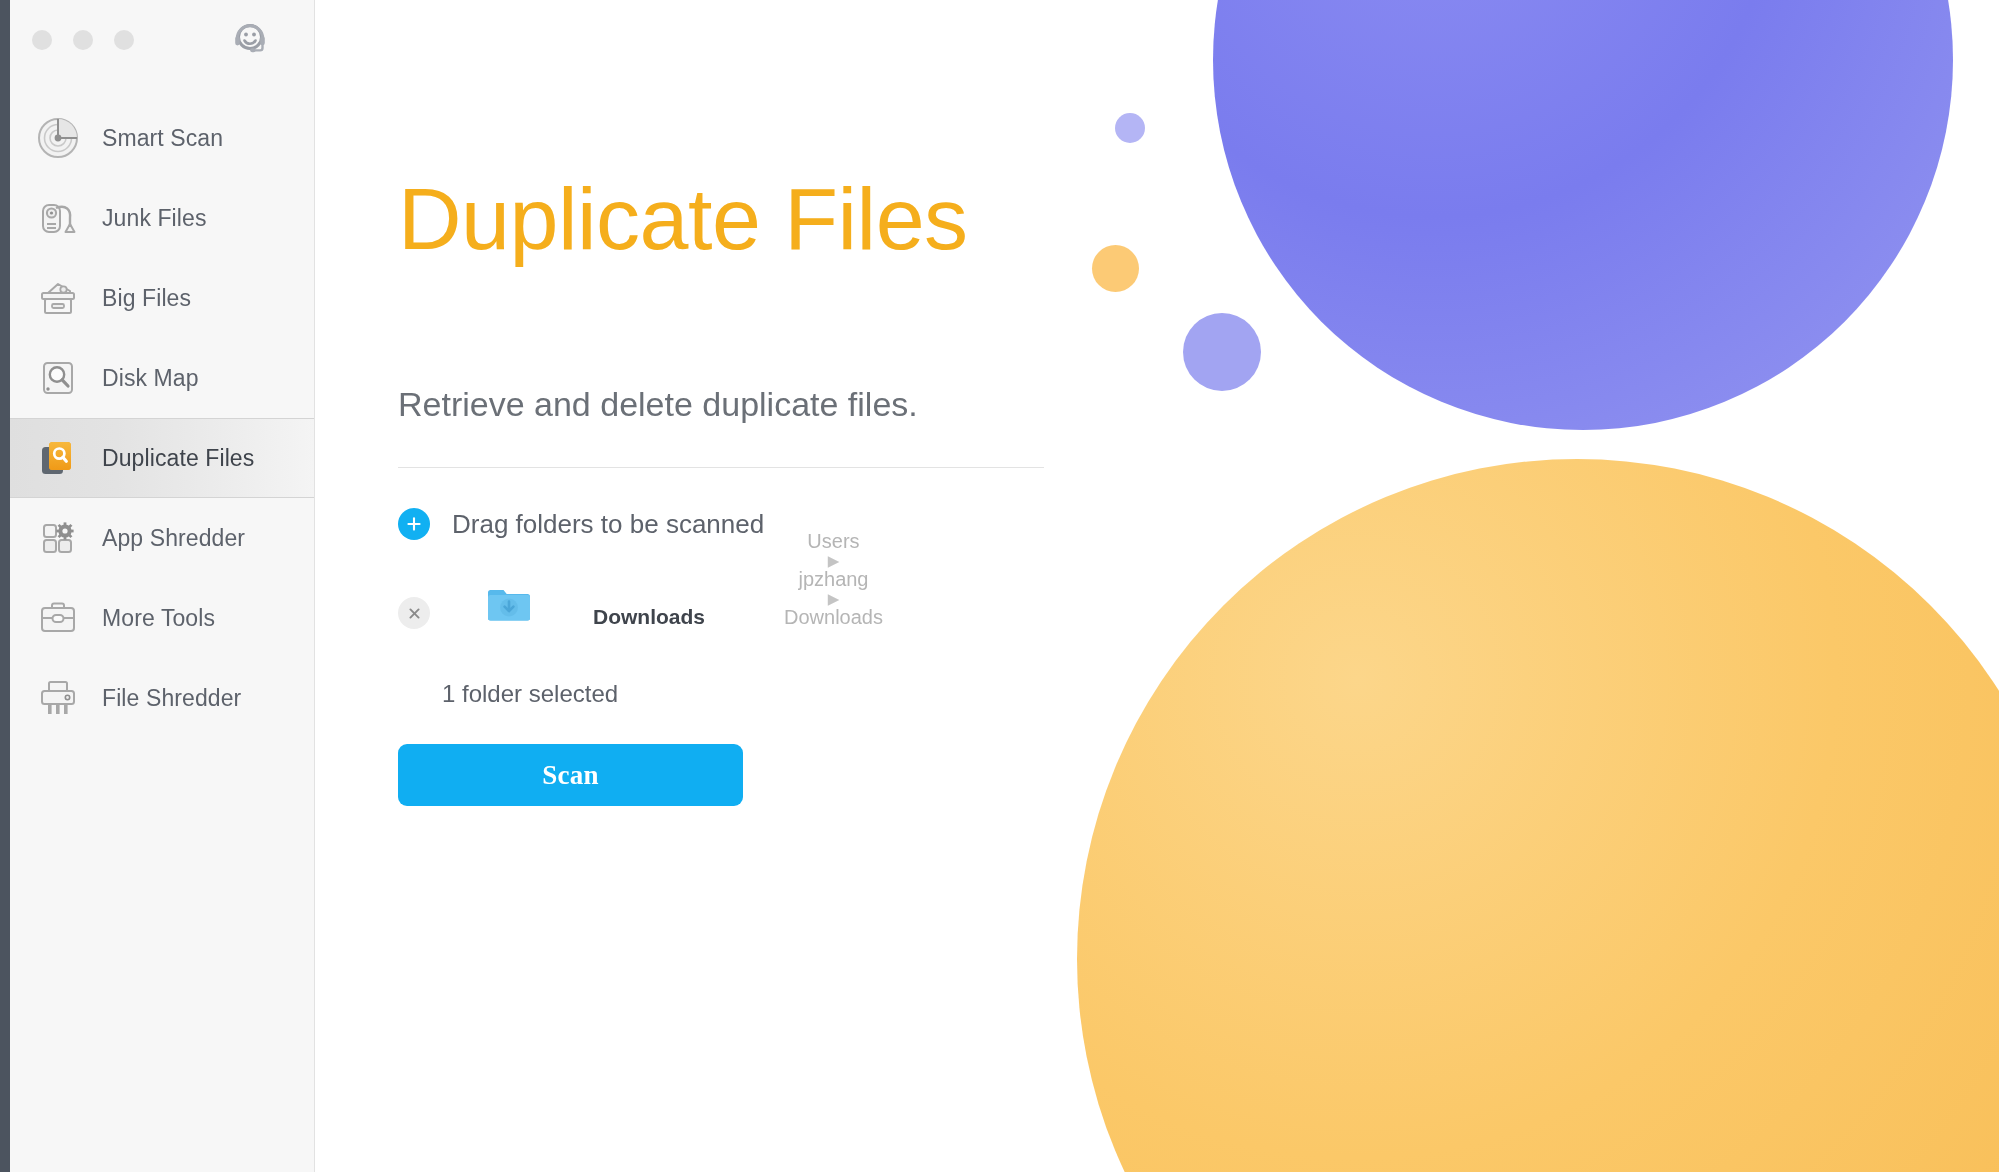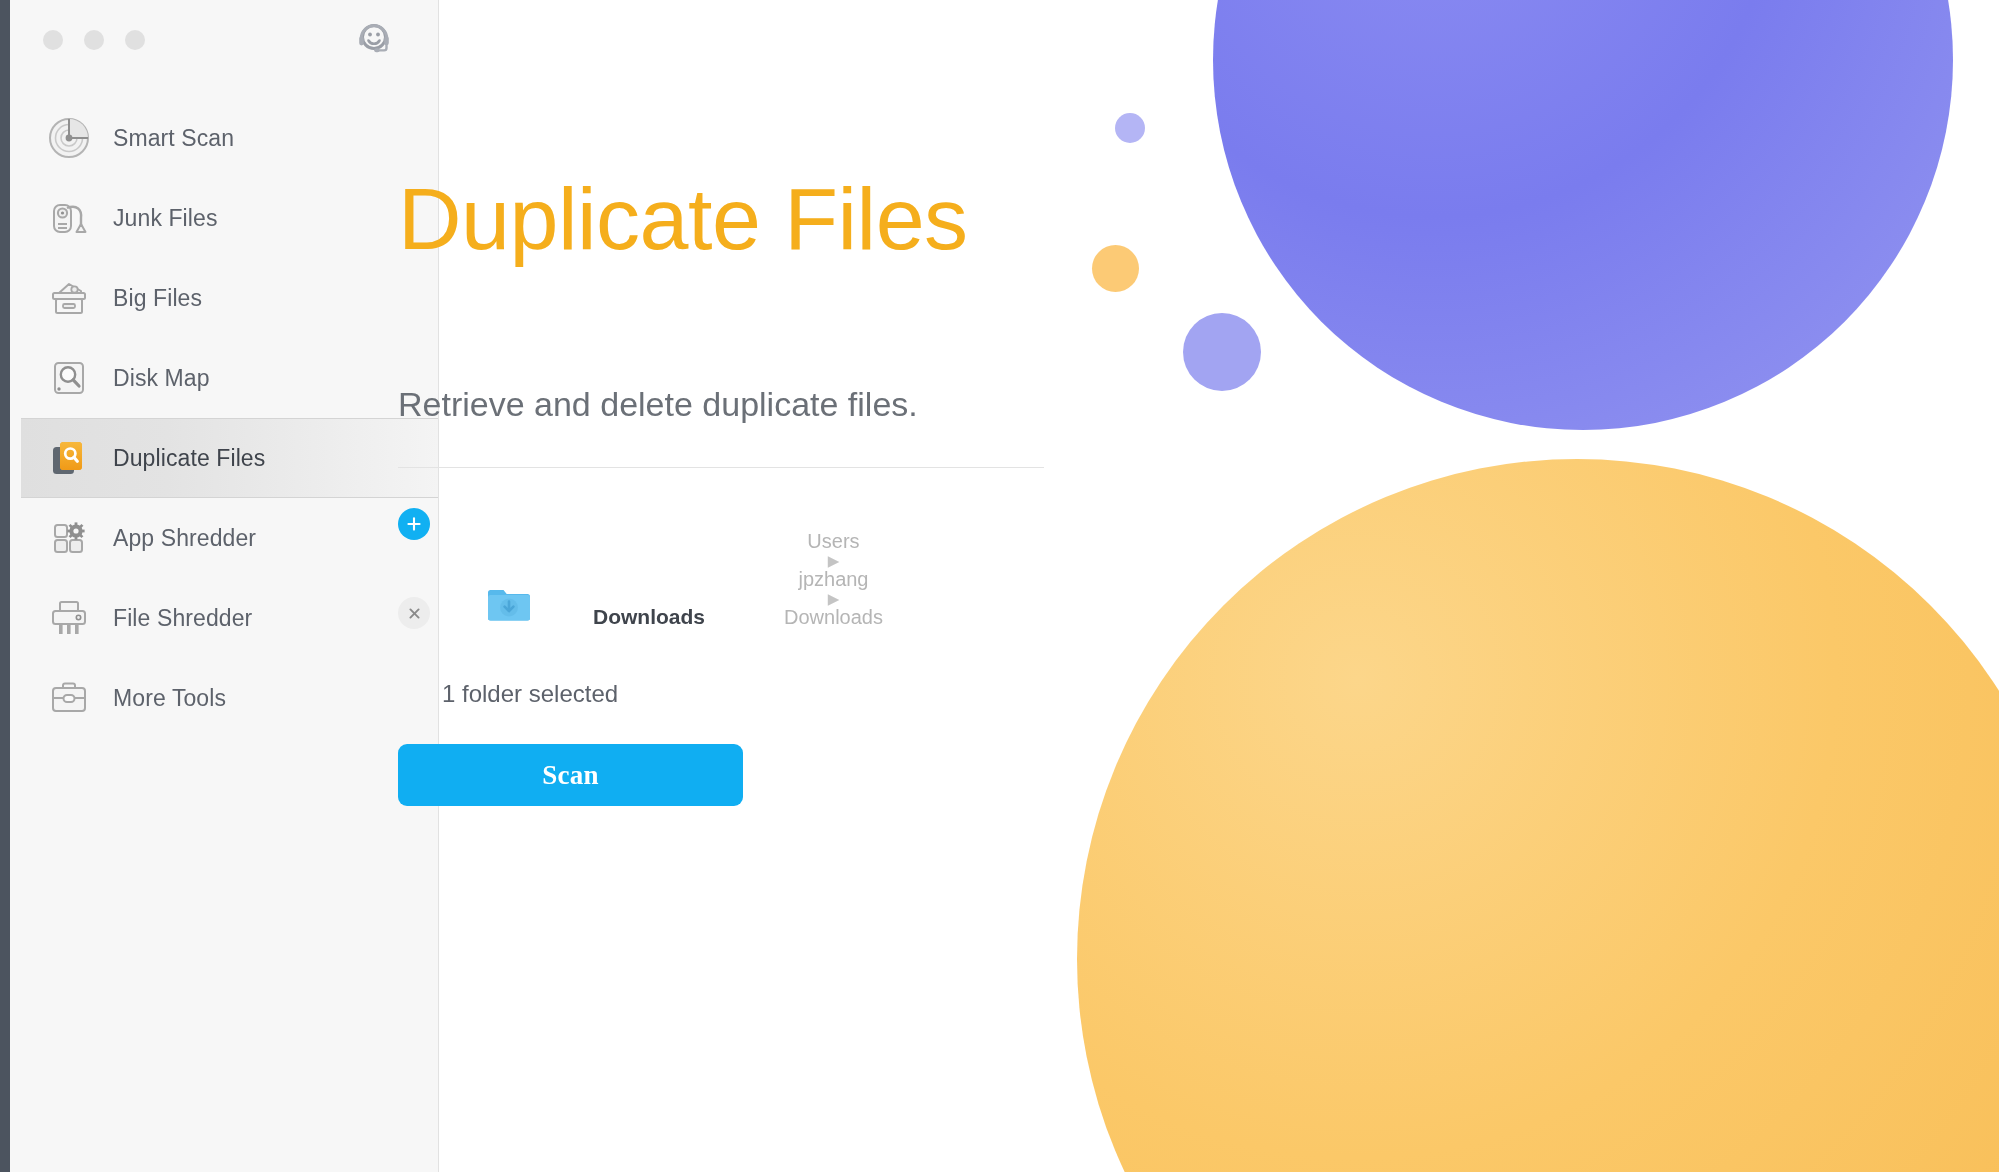--- a/index.html
+++ b/index.html
@@ -22,25 +22,24 @@
   .left-rail {
     position:absolute; left:0; top:0;
     width:10px; height:1172px;
     background:#4c545f;
     z-index:6;
   }
 
   
   .sidebar {
     position:absolute; left:10px; top:0;
-    width:429px; height:1172px;
+    width:305px; height:1172px;
     background:#f7f7f7;
     border-right:1px solid #e2e2e2;
     z-index:4;
-    padding-left:11px;
   }
 
   .titlebar {
     position:relative;
     height:80px;
   }
   .traffic {
     position:absolute; left:22px; top:30px;
     display:flex; gap:21px;
   }
@@ -365,43 +364,43 @@
             </g>
             <circle cx="30" cy="16" r="2.6" fill="#f7f7f7"></circle>
           </svg>
         </span>
         <span class="nav-label">App Shredder</span>
       </div>
 
       <div class="nav-item">
         <span class="nav-icon">
           <svg width="46" height="46" viewBox="0 0 46 46">
+            <path d="M17 13 v-2.5 a2 2 0 0 1 2-2 h8 a2 2 0 0 1 2 2 V13" fill="none" stroke="#a8a8a8" stroke-width="2"></path>
+            <rect x="7" y="13" width="32" height="23" rx="3" fill="#f4f4f4" stroke="#a8a8a8" stroke-width="2"></rect>
+            <line x1="7" y1="23" x2="39" y2="23" stroke="#a8a8a8" stroke-width="2"></line>
+            <rect x="17.5" y="20" width="11" height="7" rx="3.5" fill="#fbfbfb" stroke="#a8a8a8" stroke-width="2"></rect>
+          </svg>
+        </span>
+        <span class="nav-label">More Tools</span>
+      </div>
+
+      <div class="nav-item">
+        <span class="nav-icon">
+          <svg width="46" height="46" viewBox="0 0 46 46">
             <rect x="14" y="7" width="18" height="9" rx="1.5" fill="#f4f4f4" stroke="#a8a8a8" stroke-width="2"></rect>
             <rect x="7" y="16" width="32" height="13" rx="2.5" fill="#f4f4f4" stroke="#a8a8a8" stroke-width="2"></rect>
             <circle cx="32.5" cy="22.5" r="2.2" fill="#ededed" stroke="#8f8f8f" stroke-width="1.6"></circle>
             <rect x="13" y="30" width="3.6" height="9" fill="#a8a8a8"></rect>
             <rect x="21" y="30" width="3.6" height="9" fill="#a8a8a8"></rect>
             <rect x="29" y="30" width="3.6" height="9" fill="#a8a8a8"></rect>
           </svg>
         </span>
         <span class="nav-label">File Shredder</span>
       </div>
 
-      <div class="nav-item">
-        <span class="nav-icon">
-          <svg width="46" height="46" viewBox="0 0 46 46">
-            <path d="M17 13 v-2.5 a2 2 0 0 1 2-2 h8 a2 2 0 0 1 2 2 V13" fill="none" stroke="#a8a8a8" stroke-width="2"></path>
-            <rect x="7" y="13" width="32" height="23" rx="3" fill="#f4f4f4" stroke="#a8a8a8" stroke-width="2"></rect>
-            <line x1="7" y1="23" x2="39" y2="23" stroke="#a8a8a8" stroke-width="2"></line>
-            <rect x="17.5" y="20" width="11" height="7" rx="3.5" fill="#fbfbfb" stroke="#a8a8a8" stroke-width="2"></rect>
-          </svg>
-        </span>
-        <span class="nav-label">More Tools</span>
-      </div>
-
     </nav>
   </aside>
 
   <main class="main">
 
     <div class="blob blob-purple"></div>
     <div class="blob blob-orange-big"></div>
     <div class="blob dot-purple-small"></div>
     <div class="blob dot-orange"></div>
     <div class="blob dot-purple-med"></div>
@@ -413,20 +412,21 @@
 
       <div class="divider"></div>
 
       <div class="drag-row">
         <span class="plus-btn">
           <svg width="18" height="18" viewBox="0 0 18 18">
             <line x1="9" y1="3.4" x2="9" y2="14.6" stroke="#ffffff" stroke-width="2.1" stroke-linecap="round"></line>
             <line x1="3.4" y1="9" x2="14.6" y2="9" stroke="#ffffff" stroke-width="2.1" stroke-linecap="round"></line>
           </svg>
         </span>
+        <span class="drag-label">Drag folders to be scanned</span>
       </div>
 
       <div class="folder-row">
         <span class="remove-btn">
           <svg width="15" height="15" viewBox="0 0 15 15">
             <line x1="3.4" y1="3.4" x2="11.6" y2="11.6" stroke="#8a8a8a" stroke-width="1.9" stroke-linecap="round"></line>
             <line x1="11.6" y1="3.4" x2="3.4" y2="11.6" stroke="#8a8a8a" stroke-width="1.9" stroke-linecap="round"></line>
           </svg>
         </span>
         <span class="folder-icon">

